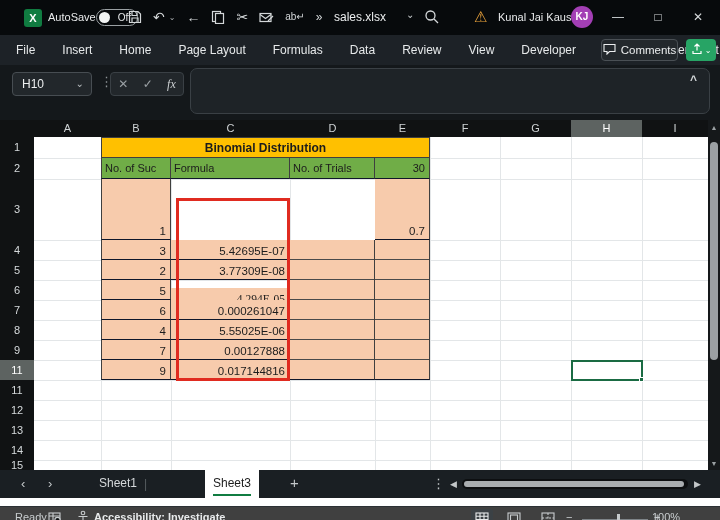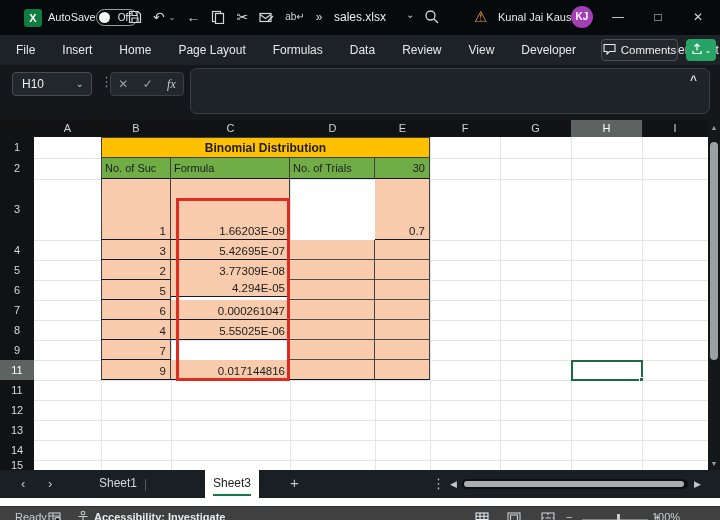--- a/index.html
+++ b/index.html
@@ -254,34 +254,34 @@
     </div>
 
   <div class="cell yellow" style="left:101px;top:137px;width:329px;height:21px;">Binomial Distribution</div>
 
   <div class="cell green bl" style="left:101px;top:158px;width:70px;height:21px;">No. of Suc</div>
   <div class="cell green" style="left:290px;top:158px;width:85px;height:21px;">No. of Trials</div>
   <div class="cell green" style="left:171px;top:158px;width:119px;height:21px;">Formula</div>
   <div class="cell green" style="left:375px;top:158px;width:55px;height:21px;text-align:right;padding-right:4px;">30</div>
 
   <div class="cell peach num bl" style="left:101px;top:179px;width:70px;height:61px;">1</div>
-  <div class="cell peach num" style="left:171px;top:179px;width:119px;height:61px;">1.66203E-09</div>
   <div class="cell peach num" style="left:375px;top:179px;width:55px;height:61px;">0.7</div>
 
   <div class="cell peach num bl" style="left:101px;top:240px;width:70px;height:20px;">3</div>
   <div class="cell peach num" style="left:171px;top:240px;width:119px;height:20px;">5.42695E-07</div>
   <div class="cell peach num bl" style="left:101px;top:260px;width:70px;height:20px;">2</div>
   <div class="cell peach num" style="left:171px;top:260px;width:119px;height:20px;">3.77309E-08</div>
   <div class="cell peach num bl" style="left:101px;top:280px;width:70px;height:20px;">5</div>
-  <div class="cell peach num" style="left:171px;top:277px;width:119px;height:20px;">4.294E-05</div>
+  <div class="cell peach num" style="left:171px;top:288px;width:119px;height:20px;font-family:Liberation Serif, serif;">4.294E-05</div>
   <div class="cell peach num bl" style="left:101px;top:300px;width:70px;height:20px;">6</div>
   <div class="cell peach num" style="left:171px;top:300px;width:119px;height:20px;">0.000261047</div>
   <div class="cell peach num bl" style="left:101px;top:320px;width:70px;height:20px;">4</div>
   <div class="cell peach num" style="left:171px;top:320px;width:119px;height:20px;">5.55025E-06</div>
   <div class="cell peach num bl" style="left:101px;top:340px;width:70px;height:20px;">7</div>
+  <div class="cell peach num" style="left:171px;top:340px;width:119px;height:20px;">0.00127888</div>
   <div class="cell peach num bl" style="left:101px;top:360px;width:70px;height:20px;">9</div>
   <div class="cell peach num" style="left:171px;top:360px;width:119px;height:20px;">0.017144816</div>
 
   <div class="cell rowlines" style="left:290px;top:240px;width:85px;height:140px;"></div>
   <div class="cell rowlines" style="left:375px;top:240px;width:55px;height:140px;"></div>
 
   <div class="redbox"></div>
 
   <div class="selcell">
       <div class="handle"></div>

